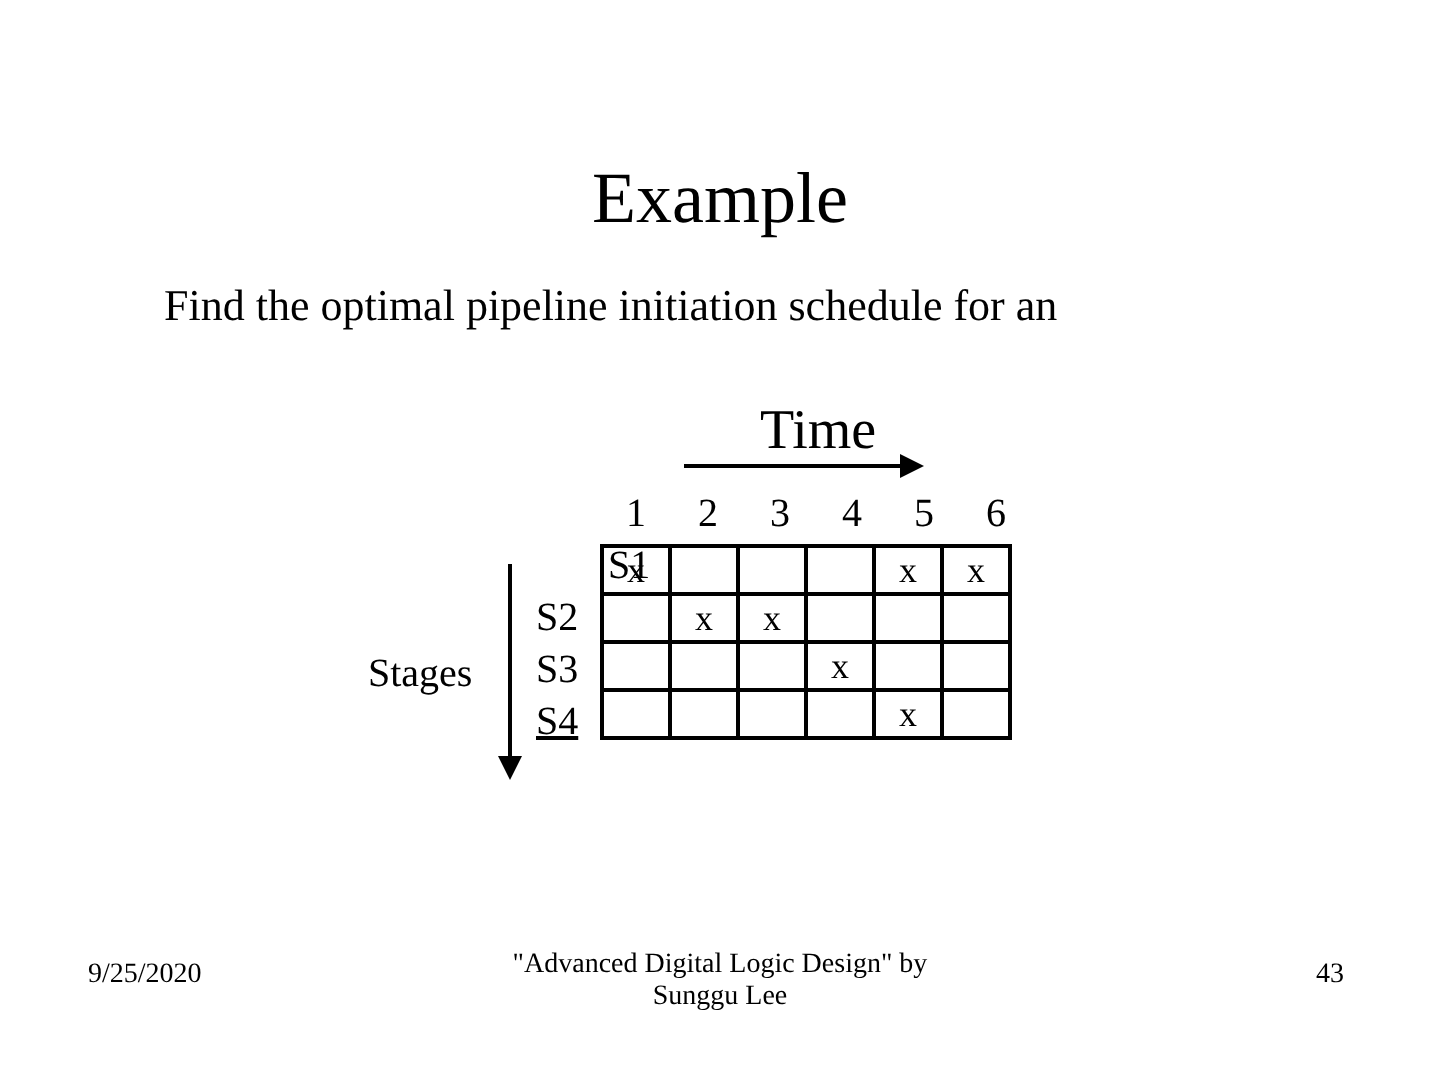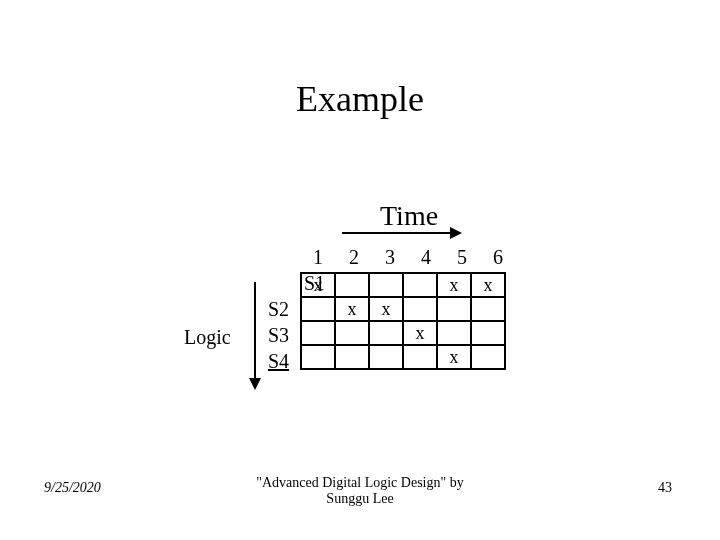--- a/index.html
+++ b/index.html
@@ -32,21 +32,20 @@
     left: 82px;
     width: 580px;
     font-size: 22px;
     line-height: 1.15;
   }
   .footer-date {
     position: absolute;
     bottom: 44px;
     left: 44px;
     font-size: 14px;
-    font-style: italic;
   }
   .footer-center {
     position: absolute;
     bottom: 34px;
     left: 0;
     width: 720px;
     text-align: center;
     font-size: 14px;
     line-height: 1.1;
   }
@@ -174,32 +173,32 @@
   }
 </style>
 </head>
 <body>
 
 <div class="slide">
 
   <div class="title">Example</div>
 
   <div class="body-text">
-    <br>
+    <span>Find the optimal pipeline initiation schedule for an</span><br>
   </div>
 
   <div class="diagram">
 
     <div class="time-label">Time</div>
     <div class="time-arrow">
       <div class="line"></div>
         <div class="head"></div>
     </div>
 
-    <div class="stages-label">Logic</div>
+    <div class="stages-label">Stages</div>
     <div class="stages-arrow">
       <div class="vline"></div>
         <div class="vhead"></div>
     </div>
 
     <div class="row-label rl1">S1</div>
     <div class="row-label rl2">S2</div>
     <div class="row-label rl3">S3</div>
     <div class="row-label rl4">S4</div>
 

